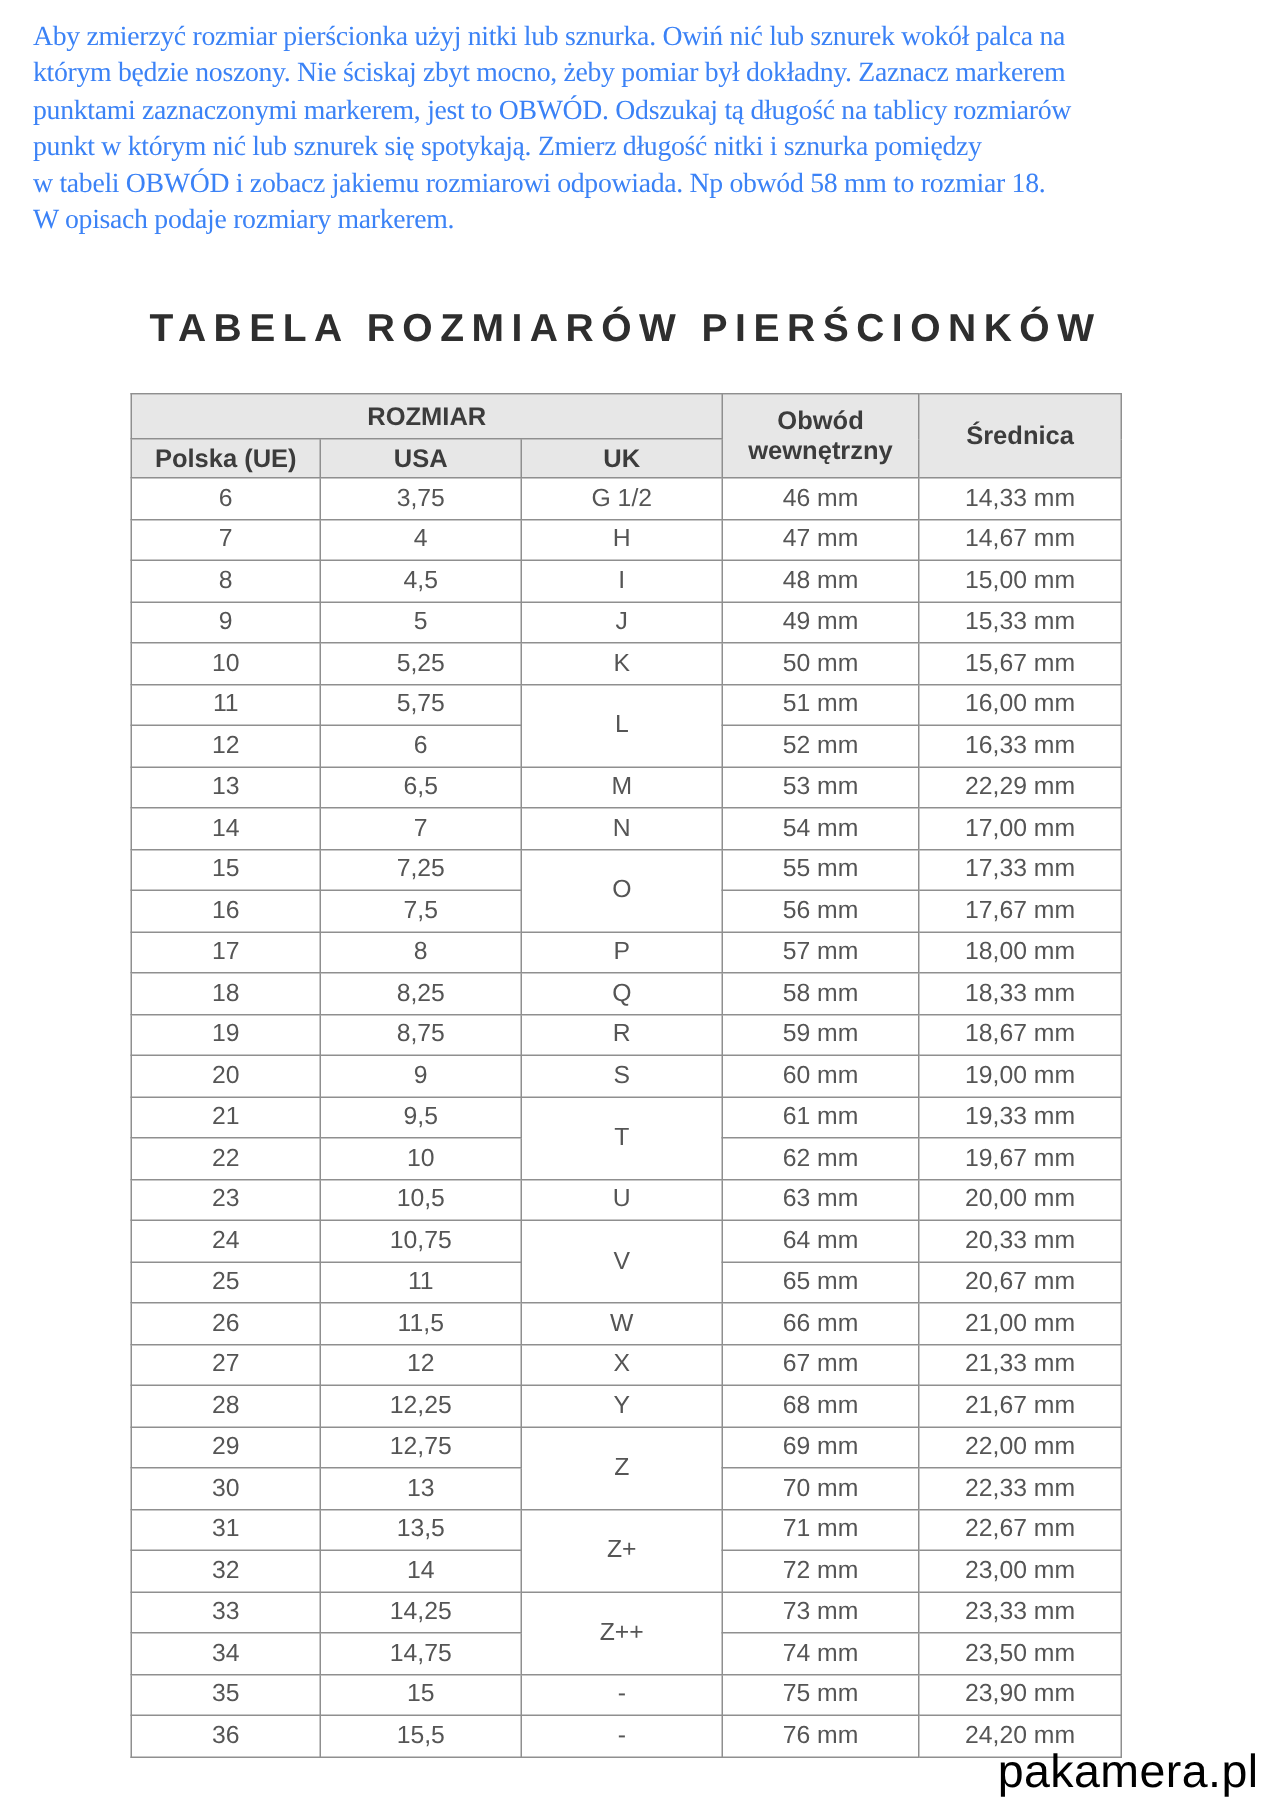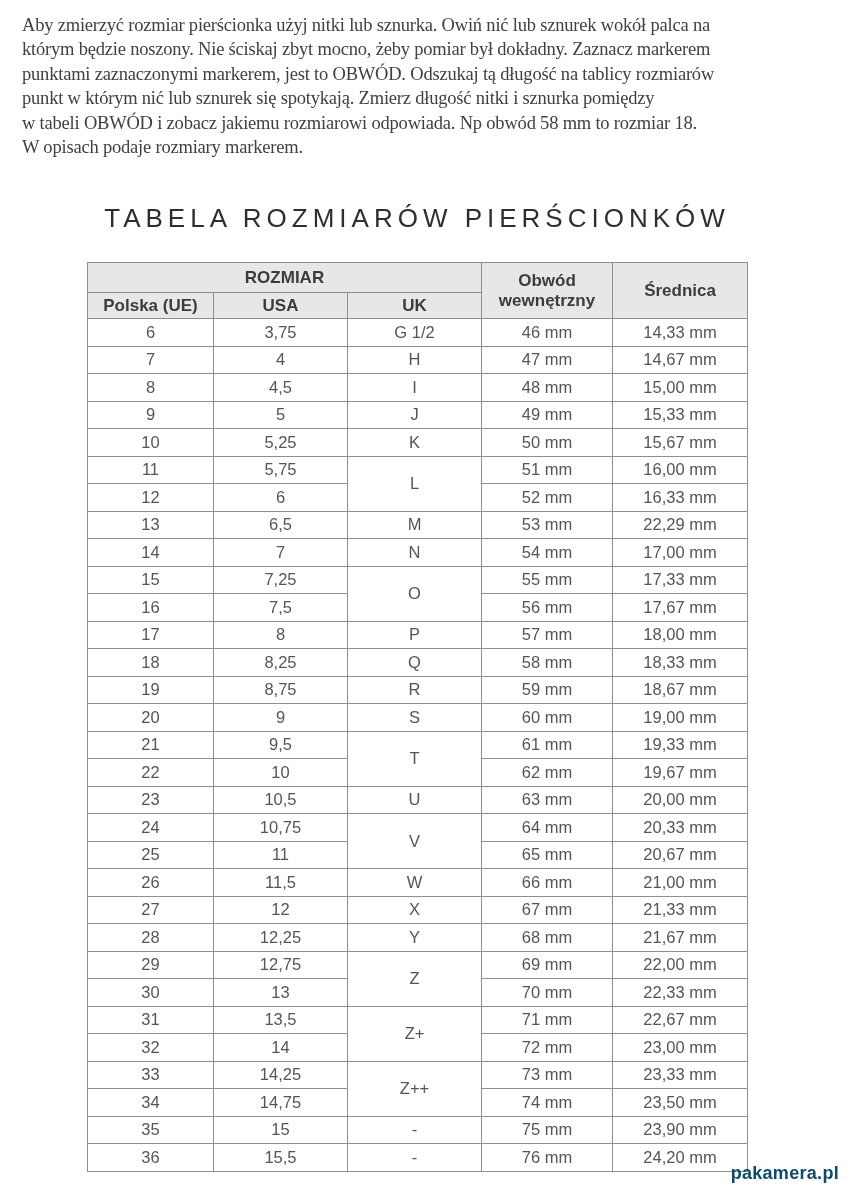--- a/index.html
+++ b/index.html
@@ -16,31 +16,31 @@
   }
   .intro {
     position: absolute;
     left: 22px;
     top: 13px;
     width: 810px;
     font-family: "Liberation Serif", serif;
     font-size: 18.5px;
     line-height: 24.4px;
     letter-spacing: -0.2px;
-    color: #404040;
+    color: #3b82f6;
     white-space: nowrap;
   }
   .page-title {
     position: absolute;
     left: 0;
     top: 203px;
     width: 834px;
     text-align: center;
     font-size: 26px;
-    font-weight: 400;
+    font-weight: 700;
     letter-spacing: 5px;
     color: #2e2e2e;
   }
   table.size-table {
     position: absolute;
     left: 87px;
     top: 262px;
     width: 660px;
     border-collapse: collapse;
     table-layout: fixed;
@@ -67,24 +67,24 @@
   .size-table tbody td {
     color: #555555;
     font-size: 16.5px;
     font-weight: 400;
     background: #ffffff;
   }
   .watermark {
     position: absolute;
     right: 10px;
     top: 1163px;
-    font-size: 18px;
-    font-weight: 700;
+    font-size: 31px;
+    font-weight: 400;
     letter-spacing: 0.3px;
-    color: #0c4a6e;
+    color: #000000;
   }
 </style>
 </head>
 <body>
 
 <div class="intro">
   <div>Aby zmierzyć rozmiar pierścionka użyj nitki lub sznurka. Owiń nić lub sznurek wokół palca na</div>
   <div>którym będzie noszony. Nie ściskaj zbyt mocno, żeby pomiar był dokładny. Zaznacz markerem</div>
   <div>punktami zaznaczonymi markerem, jest to OBWÓD. Odszukaj tą długość na tablicy rozmiarów</div>
   <div>punkt w którym nić lub sznurek się spotykają. Zmierz długość nitki i sznurka pomiędzy</div>

